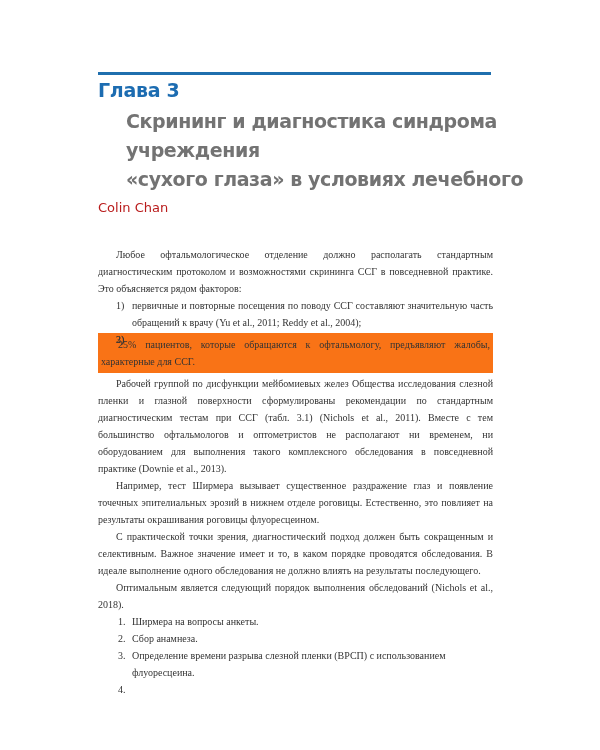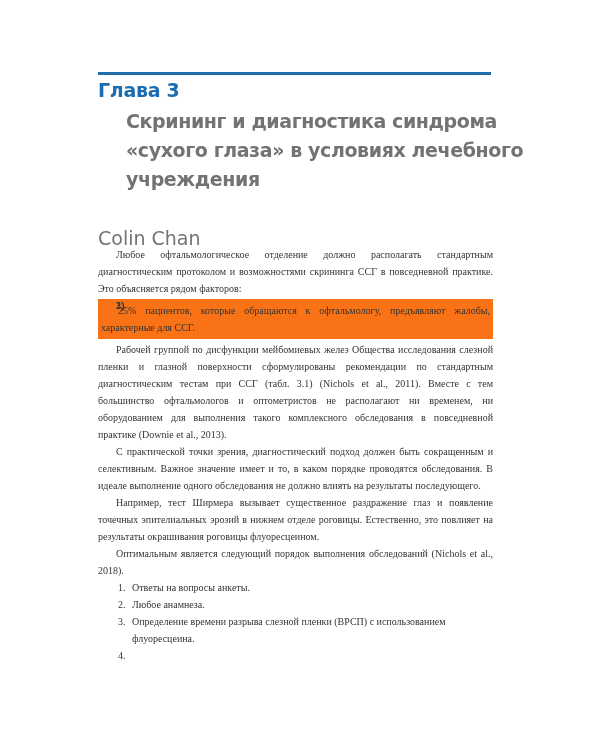--- a/index.html
+++ b/index.html
@@ -12,21 +12,21 @@
       font-size: 19px; color: #1c6cb1; letter-spacing: -0.3px;
     }
     .title {
       position: absolute; left: 98px; top: 107px; width: 420px;
       font-family: "DejaVu Sans", sans-serif; font-weight: bold;
       font-size: 19px; line-height: 29px; color: #737373; letter-spacing: -0.4px; margin-left: 28px;
     }
     .title div { white-space: nowrap; }
     .author {
       position: absolute; left: 98px; top: 200px;
-      font-family: "DejaVu Sans", sans-serif; font-size: 19px; color: #737373; margin-top: 27px;
+      font-family: "DejaVu Sans", sans-serif; font-size: 13px; color: #b91c1c;
     }
     .body {
       position: absolute; left: 98px; top: 246px; width: 395px;
       font-family: "Liberation Serif", serif; font-size: 10px; line-height: 17px; color: #333;
     }
     .p { text-align: justify; text-indent: 18px; margin: 0; }
     .list { margin: 0; padding: 0; list-style: none; }
     .list li { position: relative; padding-left: 34px; text-align: justify; }
     .list li .num { position: absolute; left: 18px; top: 0; }
     .olist { margin: 0; padding: 0; list-style: none; }
@@ -38,51 +38,52 @@
     }
   </style>
 </head>
 <body>
 
 <div class="page">
   <div class="rule"></div>
   <div class="chapter">Глава 3</div>
   <div class="title">
     <div>Скрининг и диагностика синдрома</div>
+    <div>учреждения</div>
     <div>«сухого глаза» в условиях лечебного</div>
-    <div>учреждения</div>
   </div>
   <div class="author">Colin Chan</div>
 
   <div class="body">
     <p class="p">Любое офтальмологическое отделение должно располагать стандартным диагностическим протоколом и возможностями скрининга ССГ в повседневной практике. Это объясняется рядом факторов:</p>
     <ul class="list">
       <li>
         <span class="num">1)</span>
+        <span>первичные и повторные посещения по поводу ССГ составляют значительную часть обращений к врачу (Yu et al., 2011; Reddy et al., 2004);</span>
       </li>
       <li>
         <span class="num">2)</span>
       </li>
       <li>
         <span class="num">3)</span>
       </li>
     </ul>
     <div class="highlight">25% пациентов, которые обращаются к офтальмологу, предъявляют жалобы, характерные для ССГ.</div>
     <p class="p">Рабочей группой по дисфункции мейбомиевых желез Общества исследования слезной пленки и глазной поверхности сформулированы рекомендации по стандартным диагностическим тестам при ССГ (табл. 3.1) (Nichols et al., 2011). Вместе с тем большинство офтальмологов и оптометристов не располагают ни временем, ни оборудованием для выполнения такого комплексного обследования в повседневной практике (Downie et al., 2013).</p>
+    <p class="p">Например, тест Ширмера вызывает существенное раздражение глаз и появление точечных эпителиальных эрозий в нижнем отделе роговицы. Естественно, это повлияет на результаты окрашивания роговицы флуоресцеином.</p>
     <p class="p">С практической точки зрения, диагностический подход должен быть сокращенным и селективным. Важное значение имеет и то, в каком порядке проводятся обследования. В идеале выполнение одного обследования не должно влиять на результаты последующего.</p>
-    <p class="p">Например, тест Ширмера вызывает существенное раздражение глаз и появление точечных эпителиальных эрозий в нижнем отделе роговицы. Естественно, это повлияет на результаты окрашивания роговицы флуоресцеином.</p>
     <p class="p">Оптимальным является следующий порядок выполнения обследований (Nichols et al., 2018).</p>
     <ol class="olist">
       <li>
         <span class="num">1.</span>
-        <span>Ответы на вопросы анкеты.</span>
+        <span>Ширмера на вопросы анкеты.</span>
       </li>
       <li>
         <span class="num">2.</span>
-        <span>Любое анамнеза.</span>
+        <span>Сбор анамнеза.</span>
       </li>
       <li>
         <span class="num">3.</span>
         <span>Определение времени разрыва слезной пленки (ВРСП) с использованием флуоресцеина.</span>
       </li>
       <li>
         <span class="num">4.</span>
       </li>
     </ol>
   </div>

